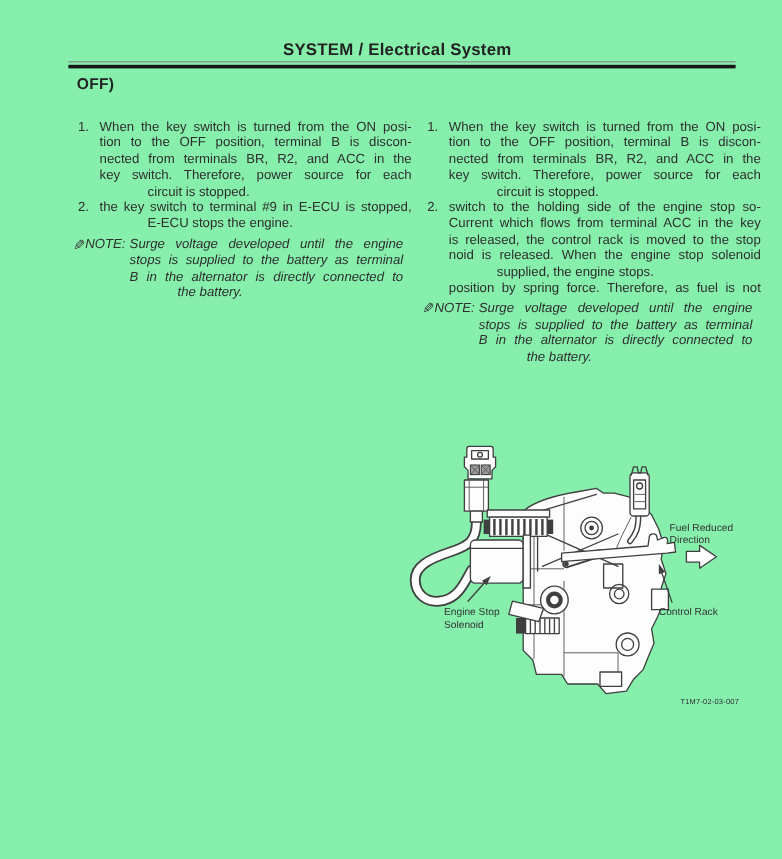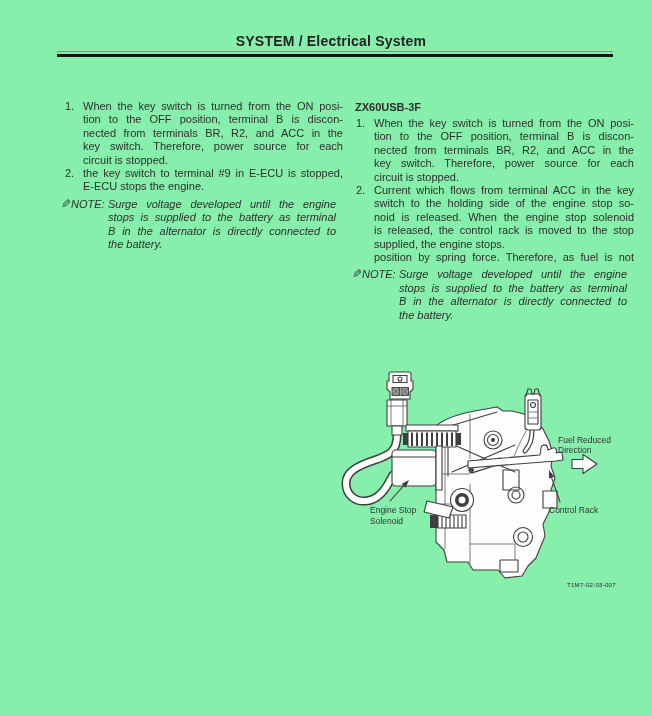--- a/index.html
+++ b/index.html
@@ -24,21 +24,21 @@
   .doc-title .t1{text-align:justify;text-align-last:justify;}
   
   .col{position:absolute;top:100px;width:279px;font-size:11px;line-height:13.4px;}
   .col.left{left:64px;}
   .col.right{left:355px;}
   .col-heading{font-weight:bold;font-size:11px;line-height:14px;margin-bottom:3px;}
   .item{display:flex;}
   .num{flex:none;width:18px;padding-left:1px;}
   .itext{flex:1;min-width:0;}
   .jl{text-align:justify;text-align-last:justify;}
-  .jl.last{text-align-last:left;}
+  .jl.last{text-align-last:left;margin-left:40px;}
   .note{display:flex;margin-top:4px;margin-left:-7px;font-style:italic;}
   .note-icon{
     flex:none;width:14px;font-style:normal;font-size:12px;line-height:13.4px;
     transform:scaleX(-1);transform-origin:center;
     font-family:"DejaVu Sans",sans-serif;color:#333;
   }
   .note-label{flex:none;width:37px;}
   .note-lines{flex:none;width:228px;}
   
   .figure{position:absolute;left:325px;top:362px;width:327px;height:248px;}
@@ -62,20 +62,21 @@
 <div class="page">
 
   <div class="header-title">SYSTEM / Electrical System</div>
   <div class="header-rule">
     <div class="thin"></div>
     <div class="gap"></div>
     <div class="thick"></div>
   </div>
 
   <div class="doc-title">
+    <div class="t2">OFF)</div>
   </div>
 
   <div class="col left">
     <div class="item">
       <span class="num">1.</span>
       <div class="itext">
         <div class="jl">When the key switch is turned from the ON posi-</div>
         <div class="jl">tion to the OFF position, terminal B is discon-</div>
         <div class="jl">nected from terminals BR, R2, and ACC in the</div>
         <div class="jl">key switch. Therefore, power source for each</div>
@@ -95,38 +96,37 @@
       <div class="note-lines">
         <div class="jl">Surge voltage developed until the engine</div>
         <div class="jl">stops is supplied to the battery as terminal</div>
         <div class="jl">B in the alternator is directly connected to</div>
         <div class="jl last">the battery.</div>
       </div>
     </div>
   </div>
 
   <div class="col right">
-    <div class="col-heading">ZX60USB-3F</div>
     <div class="item">
       <span class="num">1.</span>
       <div class="itext">
         <div class="jl">When the key switch is turned from the ON posi-</div>
         <div class="jl">tion to the OFF position, terminal B is discon-</div>
         <div class="jl">nected from terminals BR, R2, and ACC in the</div>
         <div class="jl">key switch. Therefore, power source for each</div>
         <div class="jl last">circuit is stopped.</div>
       </div>
     </div>
     <div class="item">
       <span class="num">2.</span>
       <div class="itext">
+        <div class="jl">switch to the holding side of the engine stop so-</div>
         <div class="jl">Current which flows from terminal ACC in the key</div>
-        <div class="jl">switch to the holding side of the engine stop so-</div>
+        <div class="jl">is released, the control rack is moved to the stop</div>
         <div class="jl">noid is released. When the engine stop solenoid</div>
-        <div class="jl">is released, the control rack is moved to the stop</div>
         <div class="jl last">supplied, the engine stops.</div>
         <div class="jl">position by spring force. Therefore, as fuel is not</div>
       </div>
     </div>
     <div class="note">
       <span class="note-icon">✎</span>
       <span class="note-label">NOTE:</span>
       <div class="note-lines">
         <div class="jl">Surge voltage developed until the engine</div>
         <div class="jl">stops is supplied to the battery as terminal</div>

